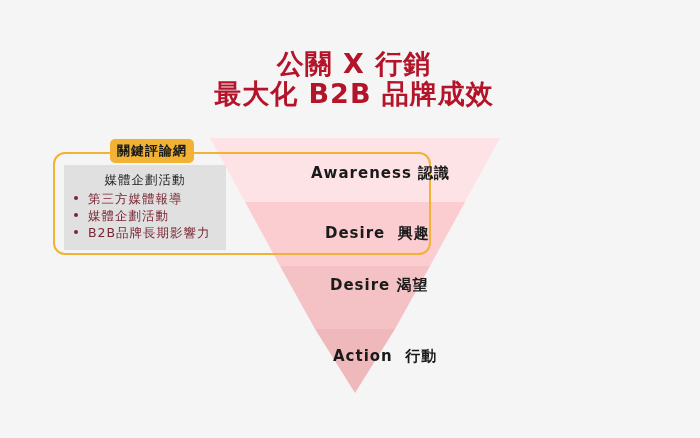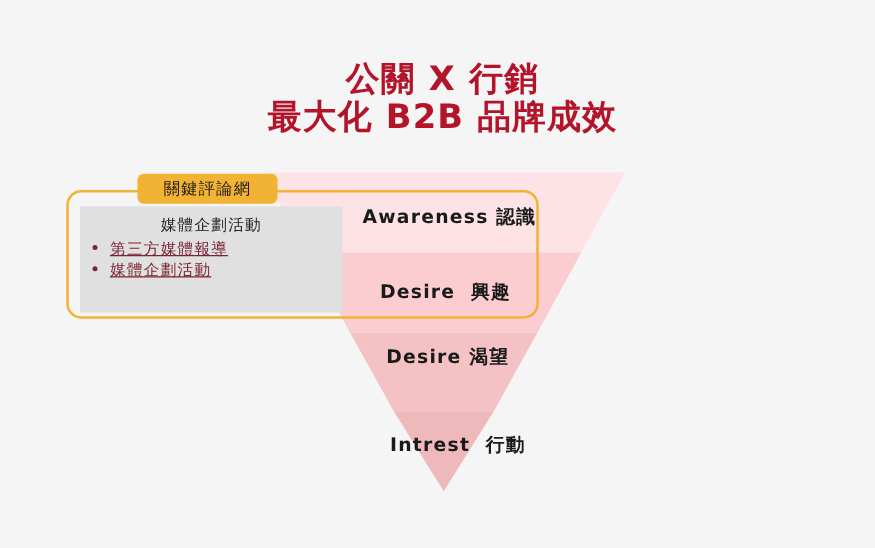--- a/index.html
+++ b/index.html
@@ -1,27 +1,27 @@
 <!DOCTYPE html>
 <html><head>
 <meta charset="utf-8">
 <style>
   html,body{margin:0;padding:0;}
   body{width:700px;height:438px;background:#f5f5f5;position:relative;overflow:hidden;font-family:"DejaVu Sans","Liberation Sans",sans-serif;}
   .title{position:absolute;left:0;width:700px;text-align:center;color:#b3142a;font-weight:bold;font-size:27px;line-height:32px;letter-spacing:1px;}
   .t1{top:48px;left:4px;}
   .t2{top:78px;left:4px;}
   svg.funnel{position:absolute;left:0;top:0;}
-  .stage{position:absolute;font-weight:bold;font-size:15px;color:#1a1a1a;letter-spacing:1px;white-space:pre;}
+  .stage{position:absolute;font-weight:bold;font-size:15px;color:#1a1a1a;letter-spacing:1px;white-space:pre;margin-left:21px;}
   .kbox{position:absolute;left:53px;top:152px;width:378px;height:103px;border:2px solid #f2b233;border-radius:12px;box-sizing:border-box;}
-  .ktag{position:absolute;left:110px;top:139px;background:#f2b233;color:#1a1a1a;font-weight:normal;font-size:13px;padding:3px 21px;border-radius:5px;letter-spacing:1px;}
-  .panel{position:absolute;left:64px;top:165px;width:210px;height:85px;background:#e0e0e0;}
+  .ktag{position:absolute;left:110px;top:139px;background:#f2b233;color:#1a1a1a;font-weight:bold;font-size:13px;padding:3px 7px;border-radius:5px;letter-spacing:1px;}
+  .panel{position:absolute;left:64px;top:165px;width:162px;height:85px;background:#e0e0e0;}
   .panel .ph{text-align:center;font-size:12.5px;color:#222;margin-top:7px;letter-spacing:1px;}
   .panel ul{margin:1px 0 0 0;padding:0 0 0 10px;list-style:none;}
-  .panel li{font-size:12.5px;color:#7a2533;line-height:17px;letter-spacing:1px;text-decoration:underline;}
+  .panel li{font-size:12.5px;color:#7a2533;line-height:17px;letter-spacing:1px;}
   .panel li .dot{display:inline-block;width:4px;height:4px;background:#7a2533;border-radius:50%;margin-right:10px;vertical-align:middle;position:relative;top:-2px;}
 </style>
 </head>
 <body>
 
 <div class="title t1">公關 X 行銷</div>
 <div class="title t2">最大化 B2B 品牌成效</div>
 
 <svg class="funnel" width="700" height="438">
   <polygon points="210,138 500,138 465,202 245,202" fill="#fde3e5"></polygon>
@@ -31,19 +31,20 @@
 </svg>
 
 <div class="kbox"></div>
 <div class="ktag">關鍵評論網</div>
 
 <div class="panel">
   <div class="ph">媒體企劃活動</div>
   <ul>
     <li><span class="dot"></span><span>第三方媒體報導</span></li>
     <li><span class="dot"></span><span>媒體企劃活動</span></li>
+    <li><span class="dot"></span><span>B2B品牌長期影響力</span></li>
   </ul>
 </div>
 
 <div class="stage" style="left:290px;top:164px;">Awareness 認識</div>
 <div class="stage" style="left:304px;top:224px;">Desire  興趣</div>
 <div class="stage" style="left:309px;top:276px;">Desire 渴望</div>
-<div class="stage" style="left:312px;top:347px;">Intrest  行動</div>
+<div class="stage" style="left:312px;top:347px;">Action  行動</div>
 
 </body></html>

